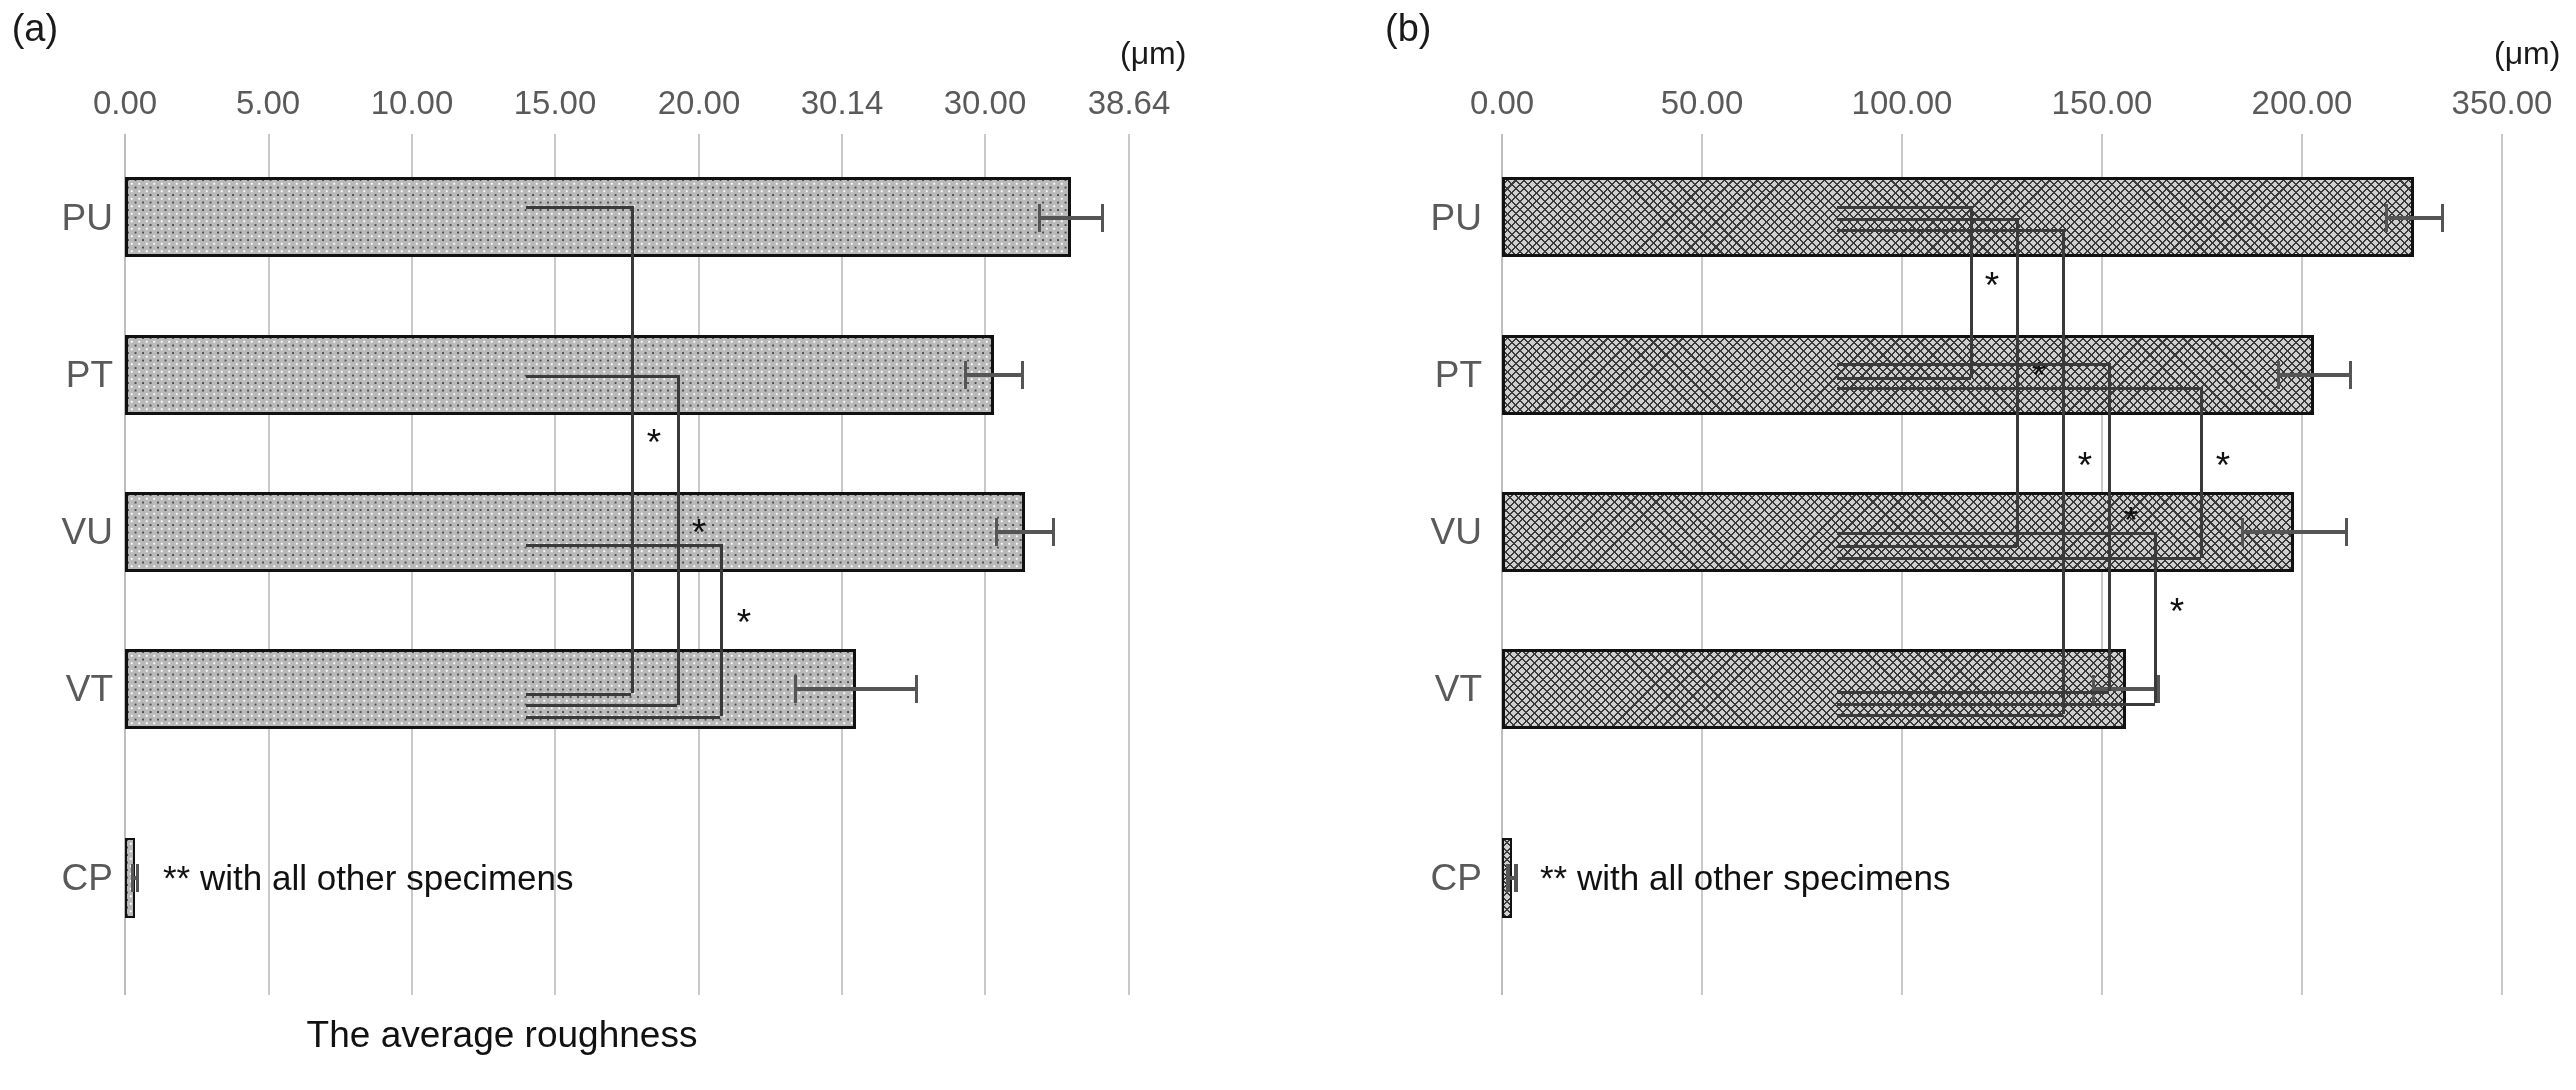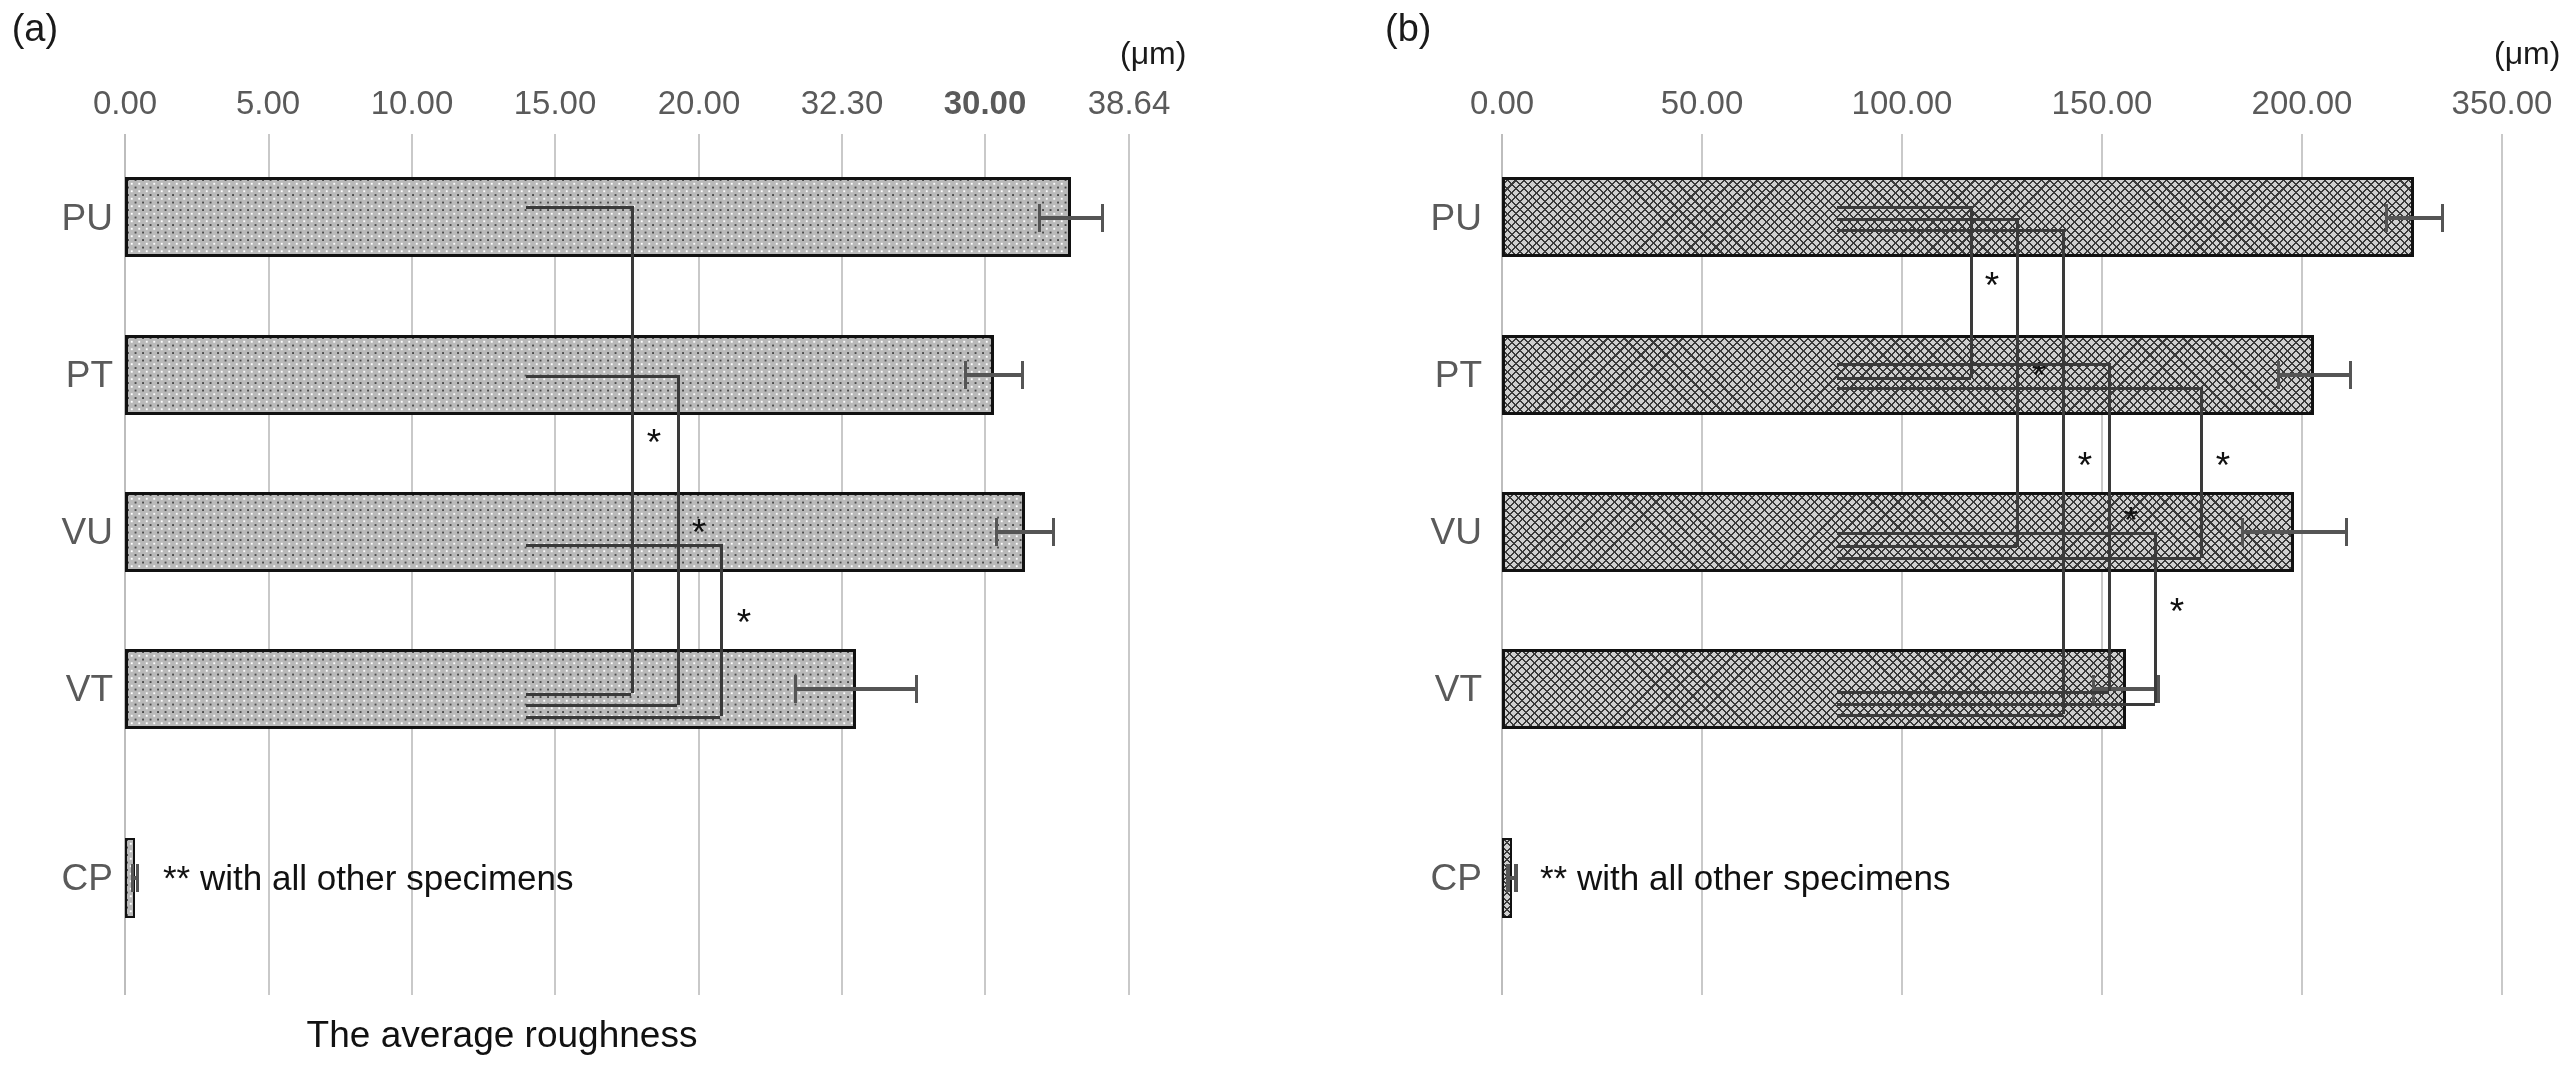--- a/index.html
+++ b/index.html
@@ -119,22 +119,22 @@
   <div class="panel panel-a" id="panel-a">
     <div class="panel-letter">(a)</div>
 
     <div class="plot" id="plot-a">
       <div class="ticks" id="ticks-a">
           <div class="tick-label" style="left: 0px;">0.00</div>
           <div class="tick-label" style="left: 143px;">5.00</div>
           <div class="tick-label" style="left: 287px;">10.00</div>
           <div class="tick-label" style="left: 430px;">15.00</div>
           <div class="tick-label" style="left: 574px;">20.00</div>
-          <div class="tick-label" style="left: 717px;">32.30</div>
-          <div class="tick-label" style="left: 860px; font-weight: bold;">30.00</div>
+          <div class="tick-label" style="left: 717px;">30.14</div>
+          <div class="tick-label" style="left: 860px;">30.00</div>
           <div class="tick-label" style="left: 1004px;">38.64</div>
         </div>
       <div class="unit-label" id="unit-a" style="left: 1000px;">(μm)</div>
       <div id="grid-a">
           <div class="gridline axis0" style="left: -0.8px;"></div>
           <div class="gridline" style="left: 143px;"></div>
           <div class="gridline" style="left: 286px;"></div>
           <div class="gridline" style="left: 429px;"></div>
           <div class="gridline" style="left: 573px;"></div>
           <div class="gridline" style="left: 716px;"></div>

